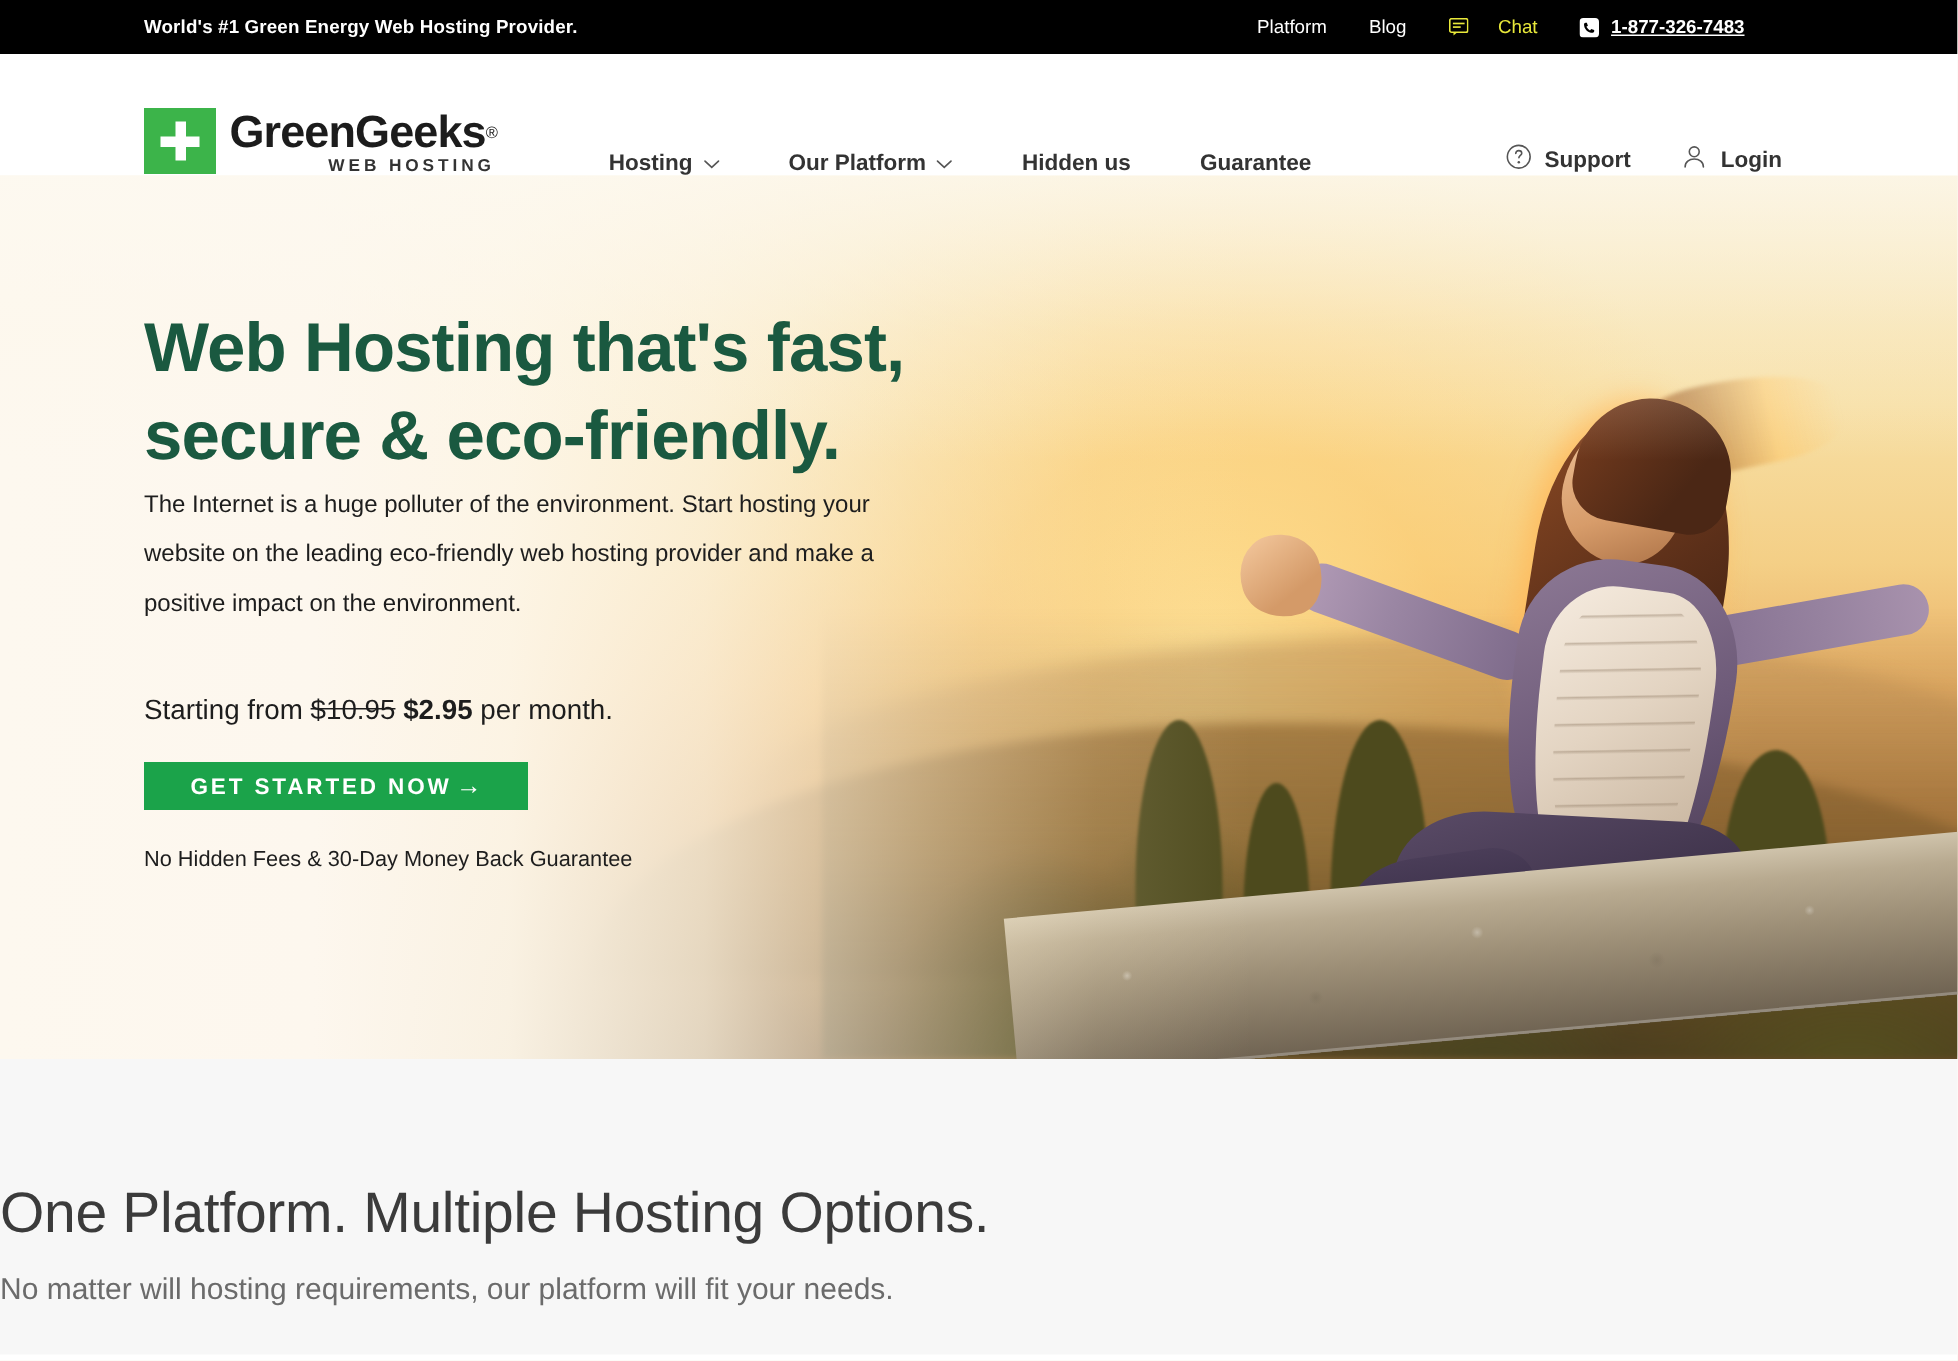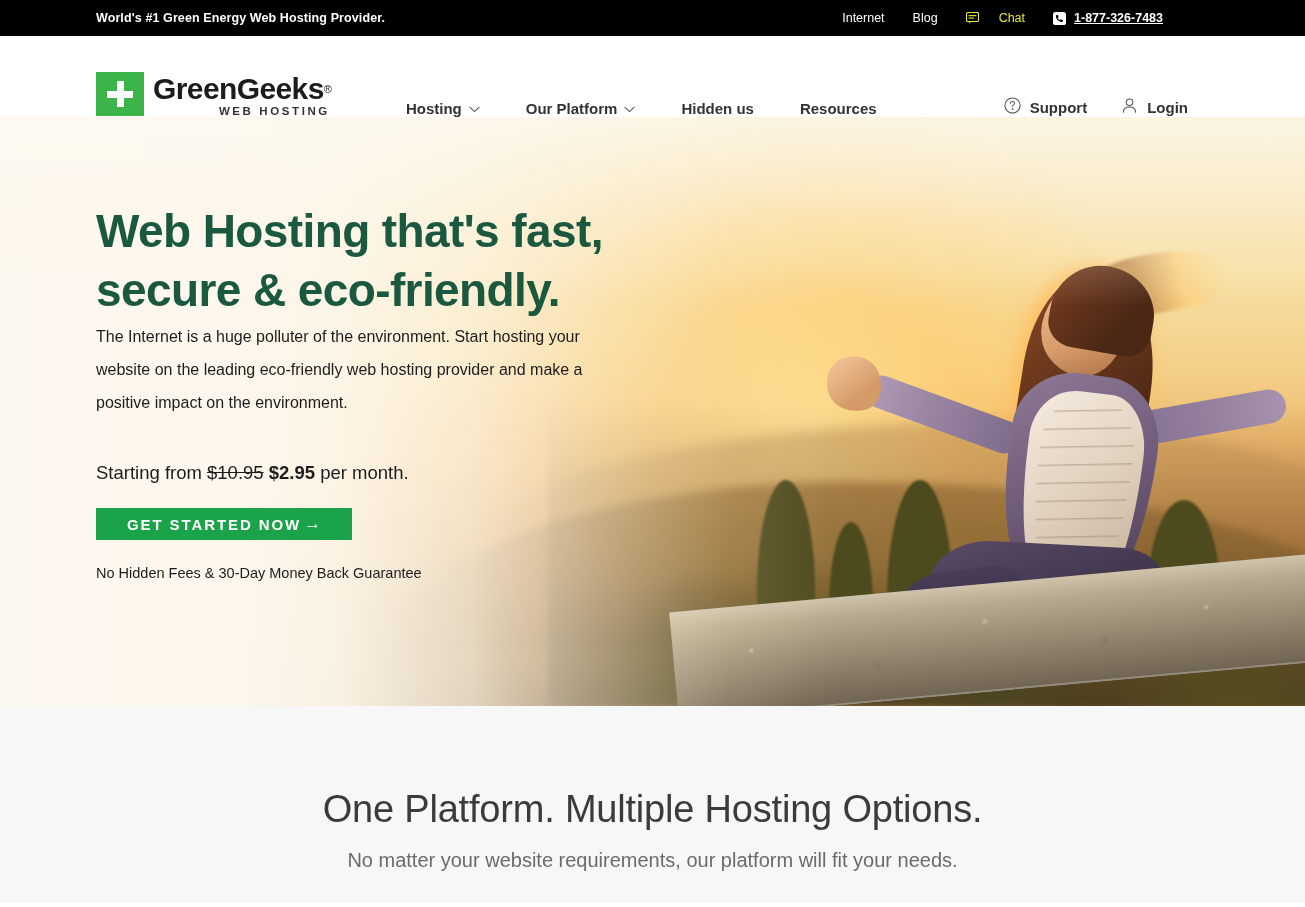--- a/index.html
+++ b/index.html
@@ -413,21 +413,20 @@
     font-size: 14.5px;
     color: #1d1d1d;
     font-weight: 400;
   }
 
   
   .platform {
     background: #f7f7f7;
     height: 197px;
     padding-top: 82px;
-    text-align: center;
   }
   .platform-title {
     font-size: 38px;
     font-weight: 400;
     color: #3b3b3b;
     letter-spacing: -0.2px;
   }
   .platform-sub {
     margin-top: 18px;
     font-size: 20px;
@@ -435,21 +434,21 @@
     color: #6b6b6b;
   }
 </style>
 </head>
 <body>
 
 <div class="topbar">
   <span class="topbar-tagline">World's #1 Green Energy Web Hosting Provider.</span>
 
   <div class="topbar-right">
-    <a class="topbar-link" href="#">Internet</a>
+    <a class="topbar-link" href="#">Platform</a>
     <a class="topbar-link" href="#">Blog</a>
 
     <div class="topbar-chat">
       <span>
         <svg class="chat-bubble-icon" width="13" height="12" viewBox="0 0 13 12" fill="none">
           <rect x="0.5" y="0.5" width="12" height="9" rx="1.2" stroke="#e9e93a" stroke-width="1.1"></rect>
           <path d="M3 9.5 L3 11.6 L5.6 9.5 Z" fill="#e9e93a"></path>
           <rect x="2.6" y="3.1" width="7.8" height="1.1" fill="#e9e93a"></rect>
           <rect x="2.6" y="5.5" width="5.2" height="1.1" fill="#e9e93a"></rect>
         </svg>
@@ -496,21 +495,21 @@
           <path d="M1 1.4 L5.5 5.6 L10 1.4" stroke="#555555" stroke-width="1.1" fill="none" stroke-linecap="round"></path>
         </svg>
       </span>
     </a>
 
     <a class="nav-item" href="#">
       <span>Hidden us</span>
     </a>
 
     <a class="nav-item" href="#">
-      <span>Resources</span>
+      <span>Guarantee</span>
     </a>
   </nav>
 
   <div class="header-right">
     <a class="header-action" href="#">
       <span>
         <svg width="17" height="17" viewBox="0 0 17 17" fill="none">
           <circle cx="8.5" cy="8.5" r="7.6" stroke="#555555" stroke-width="1.05"></circle>
           <path d="M6.5 6.3c0-1.1.9-1.9 2.0-1.9s2.0.8 2.0 1.8c0 1.4-1.9 1.5-1.9 3.0" stroke="#555555" stroke-width="1.05" fill="none" stroke-linecap="round"></path>
           <circle cx="8.55" cy="12.2" r="0.85" fill="#555555"></circle>
@@ -583,14 +582,14 @@
       <span>GET STARTED NOW</span>
       <span class="cta-arrow">→</span>
     </a>
 
     <p class="hero-note">No Hidden Fees &amp; 30-Day Money Back Guarantee</p>
   </div>
 </section>
 
 <section class="platform">
   <h2 class="platform-title">One Platform. Multiple Hosting Options.</h2>
-  <p class="platform-sub">No matter your website requirements, our platform will fit your needs.</p>
+  <p class="platform-sub">No matter will hosting requirements, our platform will fit your needs.</p>
 </section>
 
 </body></html>

